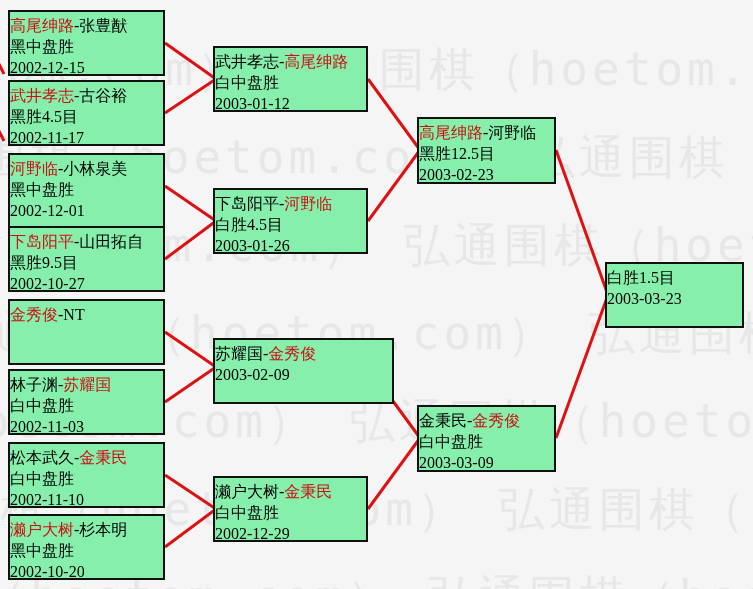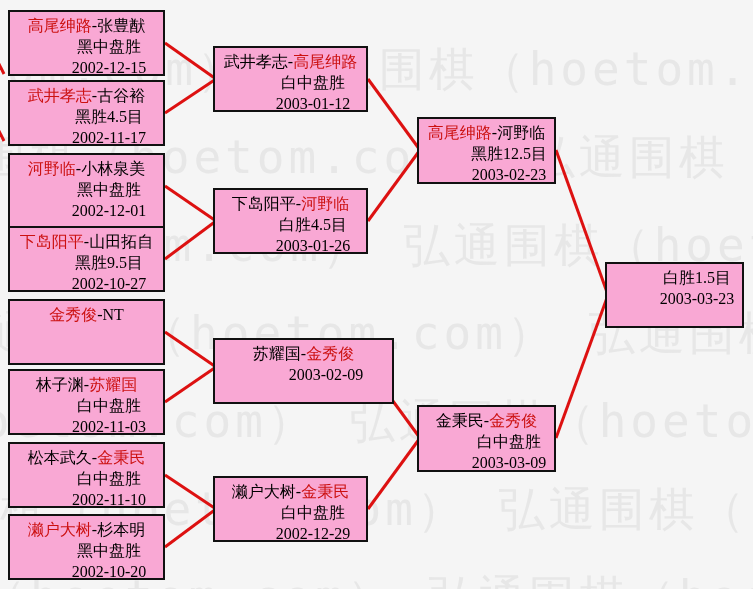--- a/index.html
+++ b/index.html
@@ -14,29 +14,29 @@
     position:absolute;white-space:nowrap;
     font-family:"DejaVu Sans Mono","Liberation Mono",monospace;
     font-size:46px;letter-spacing:4px;color:#e7e7e7;line-height:58px;
     user-select:none;
   }
   
   .lines{position:absolute;left:0;top:0;z-index:1;}
   
   .match{
     position:absolute;z-index:2;box-sizing:border-box;
-    border:2px solid #111;background:#f9a8d4;
-    text-align:center;padding-top:3px;
+    border:2px solid #111;background:#86efac;
+    text-align:left;padding-top:3px;
     font-size:16px;color:#000;
   }
   .match .ln{line-height:21px;height:auto;}
   .nm{color:#000;}
   .nm.win{color:#cc1111;}
   .sep{color:#000;}
-  .result,.gdate{color:#000;margin-left:45px;}
+  .result,.gdate{color:#000;}
 </style>
 </head>
 <body>
 
 <div class="stage">
 
   <div class="wm">
     <div class="wm-row" style="top:40px;left:-370px">弘通围棋（hoetom.com） 弘通围棋（hoetom.com） 弘通围棋（hoetom.com）</div>
     <div class="wm-row" style="top:128px;left:-120px">弘通围棋（hoetom.com） 弘通围棋（hoetom.com） 弘通围棋（hoetom.com）</div>
     <div class="wm-row" style="top:216px;left:-245px">弘通围棋（hoetom.com） 弘通围棋（hoetom.com） 弘通围棋（hoetom.com）</div>

